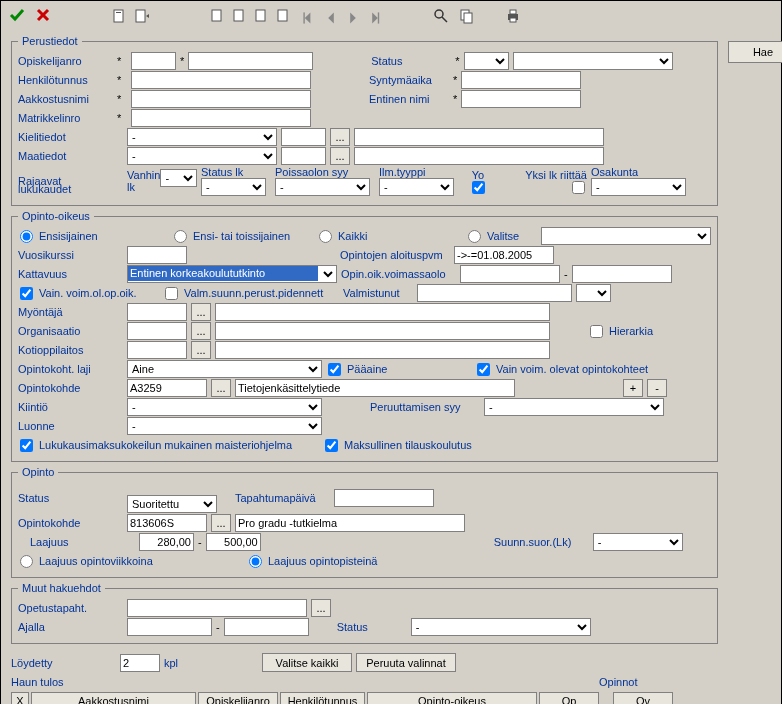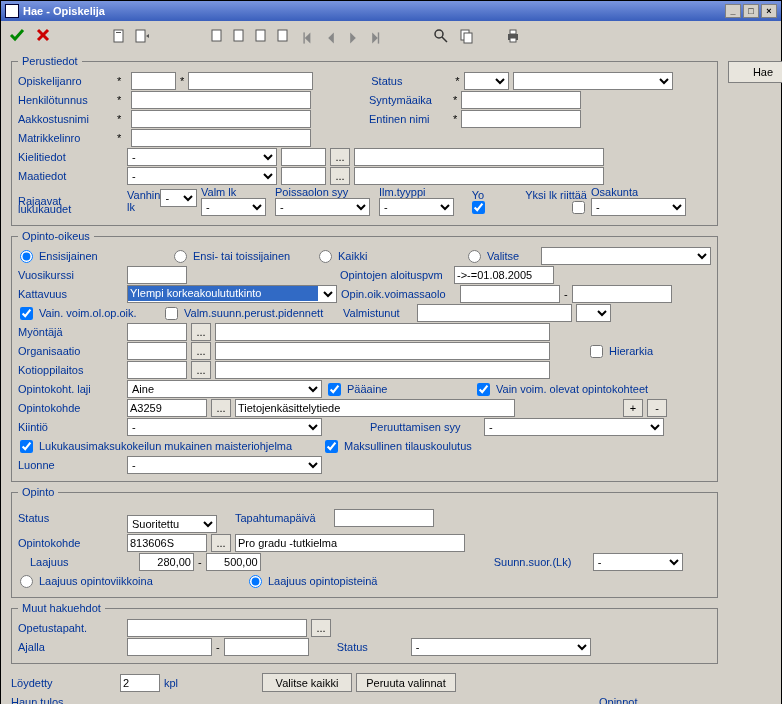--- a/index.html
+++ b/index.html
@@ -26,28 +26,20 @@
   .hae-btn { width:70px; height:22px; border:1px solid #808080; background:#e8e5dd; display:flex; align-items:center; justify-content:center; }
   .highlighted { background:#316ac5; color:#fff; }
   .thdr { background:#e8e5dd; border:1px solid #808080; height:18px; display:flex; align-items:center; justify-content:center; font-size:11px; }
   .navbtn { width:14px; height:12px; display:inline-block; margin: 0 1px; }
 </style>
 </head>
 <body>
 
 <div class="window">
 
-  <div class="titlebar">
-    <span style="width:14px;height:14px;background:#fff;margin-right:4px;display:inline-block;border:1px solid #003;"></span>
-    <span>Hae - Opiskelija</span>
-    <span class="spacer"></span>
-    <span class="winbtn">_</span>
-    <span class="winbtn">□</span>
-    <span class="winbtn">×</span>
-  </div>
 
   <div class="toolbar">
     <span class="check-green"><svg viewBox="0 0 16 16">
           <polyline points="2,8 6,12 14,3" fill="none" stroke="#008800" stroke-width="3"></polyline>
         </svg></span>
     <span class="x-red"><svg viewBox="0 0 16 16">
           <line x1="3" y1="3" x2="13" y2="13" stroke="#cc0000" stroke-width="3"></line>
           <line x1="13" y1="3" x2="3" y2="13" stroke="#cc0000" stroke-width="3"></line>
         </svg></span>
     <span style="width:40px;"></span>
@@ -163,21 +155,21 @@
           <span class="smallbtn">...</span>
           <input type="text" class="field" style="width: 250px;">
         </div>
         <div class="row">
           <label class="lbl" style="width:105px;">Rajaavat</label>
           <div style="display:flex; flex-direction:row; width:70px;">
             <label class="lbl">Vanhin lk</label>
             <select class="field" style="width:65px;"><option>-</option></select>
           </div>
           <div style="display:flex; flex-direction:column; width:70px;">
-            <label class="lbl">Valm lk</label>
+            <label class="lbl">Status lk</label>
             <select class="field" style="width:65px;"><option>-</option></select>
           </div>
           <div style="display:flex; flex-direction:column; width:100px;">
             <label class="lbl">Poissaolon syy</label>
             <select class="field" style="width:95px;"><option>-</option></select>
           </div>
           <div style="display:flex; flex-direction:column; width:80px;">
             <label class="lbl">Ilm.tyyppi</label>
             <select class="field" style="width:75px;"><option>-</option></select>
           </div>
@@ -218,21 +210,21 @@
           <label class="lbl" style="width:105px;">Vuosikurssi</label>
           <input type="text" class="field" style="width: 60px;">
           <span style="width:145px;"></span>
           <label class="lbl" style="width:110px;">Opintojen aloituspvm</label>
           <input type="text" class="field" style="width: 100px;" value="-&gt;-=01.08.2005">
         </div>
         <div class="row">
           <label class="lbl" style="width:105px;">Kattavuus</label>
           <div style="position:relative; width:210px;">
             <select class="field" style="width:210px;"></select>
-            <div class="highlighted" style="position:absolute; left:1px; top:1px; width:190px; height:15px; padding:0 2px; line-height:15px;">Ylempi korkeakoulututkinto</div>
+            <div class="highlighted" style="position:absolute; left:1px; top:1px; width:190px; height:15px; padding:0 2px; line-height:15px;">Entinen korkeakoulututkinto</div>
           </div>
           <label class="lbl" style="width:115px;">Opin.oik.voimassaolo</label>
           <input type="text" class="field" style="width: 100px;">
           <span>-</span>
           <input type="text" class="field" style="width: 100px;">
         </div>
         <div class="row">
           <input type="checkbox" checked="" style="">
           <label class="lbl" style="width:120px;">Vain. voim.ol.op.oik.</label>
           <input type="checkbox" style="">
@@ -281,28 +273,28 @@
           <span class="smallbtn">-</span>
         </div>
         <div class="row">
           <label class="lbl" style="width:105px;">Kiintiö</label>
           <select class="field" style="width:195px;"><option>-</option></select>
           <span style="width:40px;"></span>
           <label class="lbl" style="width:110px;">Peruuttamisen syy</label>
           <select class="field" style="width:180px;"><option>-</option></select>
         </div>
         <div class="row">
-          <input type="checkbox" checked="" style="">
-          <label class="lbl" style="width:280px;">Lukukausimaksukokeilun mukainen maisteriohjelma</label>
-          <input type="checkbox" checked="" style="">
-          <label class="lbl">Maksullinen tilauskoulutus</label>
-        </div>
-        <div class="row">
           <label class="lbl" style="width:105px;">Luonne</label>
           <select class="field" style="width:195px;"><option>-</option></select>
+        </div>
+        <div class="row">
+          <input type="checkbox" checked="" style="">
+          <label class="lbl" style="width:280px;">Lukukausimaksukokeilun mukainen maisteriohjelma</label>
+          <input type="checkbox" checked="" style="">
+          <label class="lbl">Maksullinen tilauskoulutus</label>
         </div>
       </fieldset>
 
       <fieldset>
         <legend>Opinto</legend>
         <div class="row">
           <label class="lbl" style="width:105px;">Status</label>
           <select class="field" style="width:90px;margin-top:12px;"><option>Suoritettu</option></select>
           <span style="width:10px;"></span>
           <label class="lbl" style="width:95px;">Tapahtumapäivä</label>

